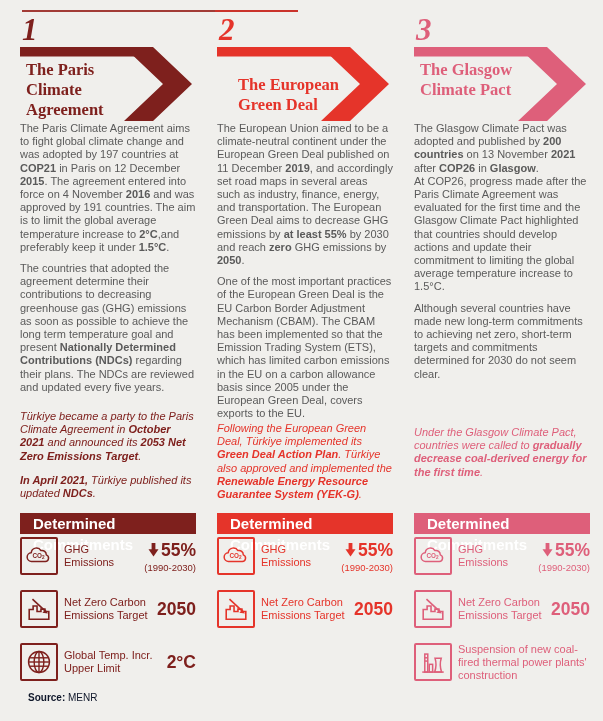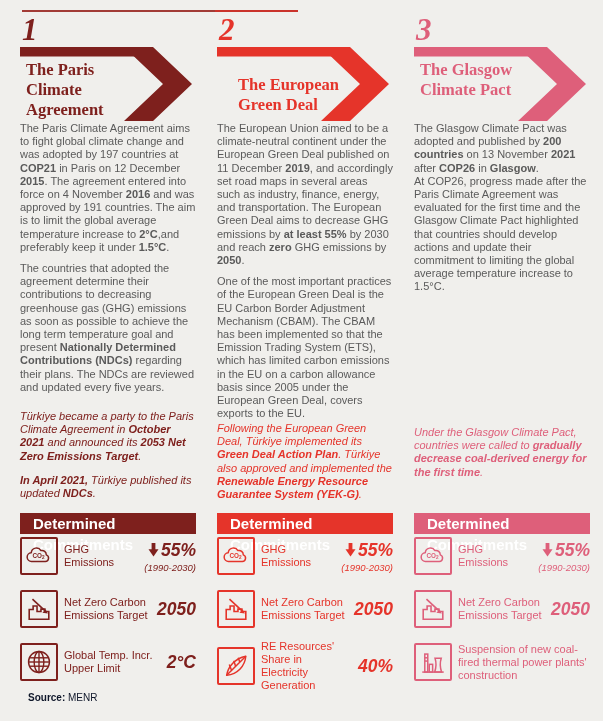--- a/index.html
+++ b/index.html
@@ -17,21 +17,21 @@
   .column:nth-child(1) .notes{top:396px;}
   .column:nth-child(2) .notes{top:408px;}
   .column:nth-child(3) .notes{top:412px;}
   .note-par{margin:0 0 11px;white-space:pre-wrap;}
   .commit-block{position:absolute;top:499px;left:0;width:100%;}
   .commit-bar{background:var(--accent);color:#ffffff;font-weight:bold;font-size:15px;line-height:21px;height:21px;padding-left:13px;}
   .commit-rows{margin-top:0;display:flex;flex-direction:column;gap:9px;}
   .commit-row{display:flex;align-items:center;gap:6px;min-height:44px;}
   .icon-box{flex:none;width:38px;height:38px;border:2.5px solid var(--accent);border-radius:2px;display:flex;align-items:center;justify-content:center;color:var(--accent);box-sizing:border-box;background:transparent;}
   .commit-label{flex:1;font-size:11px;line-height:13px;white-space:pre-line;color:var(--accent);}
-  .commit-value{text-align:right;color:var(--accent);font-style:italic;}
+  .commit-value{text-align:right;color:var(--accent);}
   .value-main{font-size:17.5px;font-weight:bold;display:flex;align-items:center;justify-content:flex-end;gap:2px;}
   .value-sub{font-size:9.5px;margin-top:1px;}
   .down-arrow{display:inline-flex;line-height:0;}
   .source{position:absolute;left:28px;top:692px;font-size:10px;color:#0f172a;}
   .source .lbl{font-weight:bold;}
 </style>
 </head>
 <body>
 
 <div class="page">
@@ -168,53 +168,35 @@
                 </svg>
               </span>
               <span class="commit-label">Net Zero Carbon
 Emissions Target</span>
               <span class="commit-value">
                 <div class="value-main">
                   <span>2050</span>
                 </div>
               </span>
             </div>
-            <div class="commit-row">
-              <span class="icon-box">
-                <svg viewBox="0 0 30 30" width="28" height="28" fill="none" stroke="currentColor" stroke-width="1.6">
-                  <path d="M5 25 C6.5 15.5 14 6.8 25.5 4.5 C24.5 15 17 23.5 5 25 Z" stroke-linejoin="round"></path>
-                  <line x1="5" y1="25" x2="25.5" y2="4.5"></line>
-                  <line x1="10.2" y1="19.6" x2="7.8" y2="13.4"></line>
-                  <line x1="14.6" y1="15.2" x2="12.6" y2="9.4"></line>
-                  <line x1="19" y1="10.8" x2="17.4" y2="6.2"></line>
-                </svg>
-              </span>
-              <span class="commit-label">RE Resources'
-Share in Electricity
-Generation</span>
-              <span class="commit-value">
-                <div class="value-main">
-                  <span>40%</span>
-                </div>
-              </span>
-            </div>
           </div>
         </div>
       </section>
       <section class="column" style="--accent: #de5f7a;">
         <div class="col-number">3</div>
         <div class="col-arrow"><svg viewBox="0 0 176 74" width="176" height="74">
             <rect x="0" y="0" width="130" height="9.5" fill="currentColor"></rect>
             <polygon points="104,0 133,0 172,37 133,74 104,74 143,37" fill="currentColor"></polygon>
           </svg></div>
         <h2 class="col-title" style="margin: 0px;">The Glasgow
 Climate Pact</h2>
         <div class="col-text">
           <p class="body-par"><span>The Glasgow Climate Pact was adopted and published by </span><span class="b">200 countries</span><span> on 13 November </span><span class="b">2021</span><span> after </span><span class="b">COP26</span><span> in </span><span class="b">Glasgow</span><span>.
 At COP26, progress made after the Paris Climate Agreement was evaluated for the first time and the Glasgow Climate Pact highlighted that countries should develop actions and update their commitment to limiting the global average temperature increase to 1.5°C.</span></p>
+          <p class="body-par"><span>Although several countries have made new long-term commitments to achieving net zero, short-term targets and commitments determined for 2030 do not seem clear.</span></p>
         </div>
         <div class="notes">
           <p class="note-par"><span>Under the Glasgow Climate Pact, countries were called to </span><span class="b">gradually decrease coal-derived energy for the first time</span><span>.</span></p>
         </div>
         <div class="commit-block">
           <div class="commit-bar"><span>Determined Commitments</span></div>
           <div class="commit-rows">
             <div class="commit-row">
               <span class="icon-box">
                 <svg viewBox="0 0 30 30" width="28" height="28">

